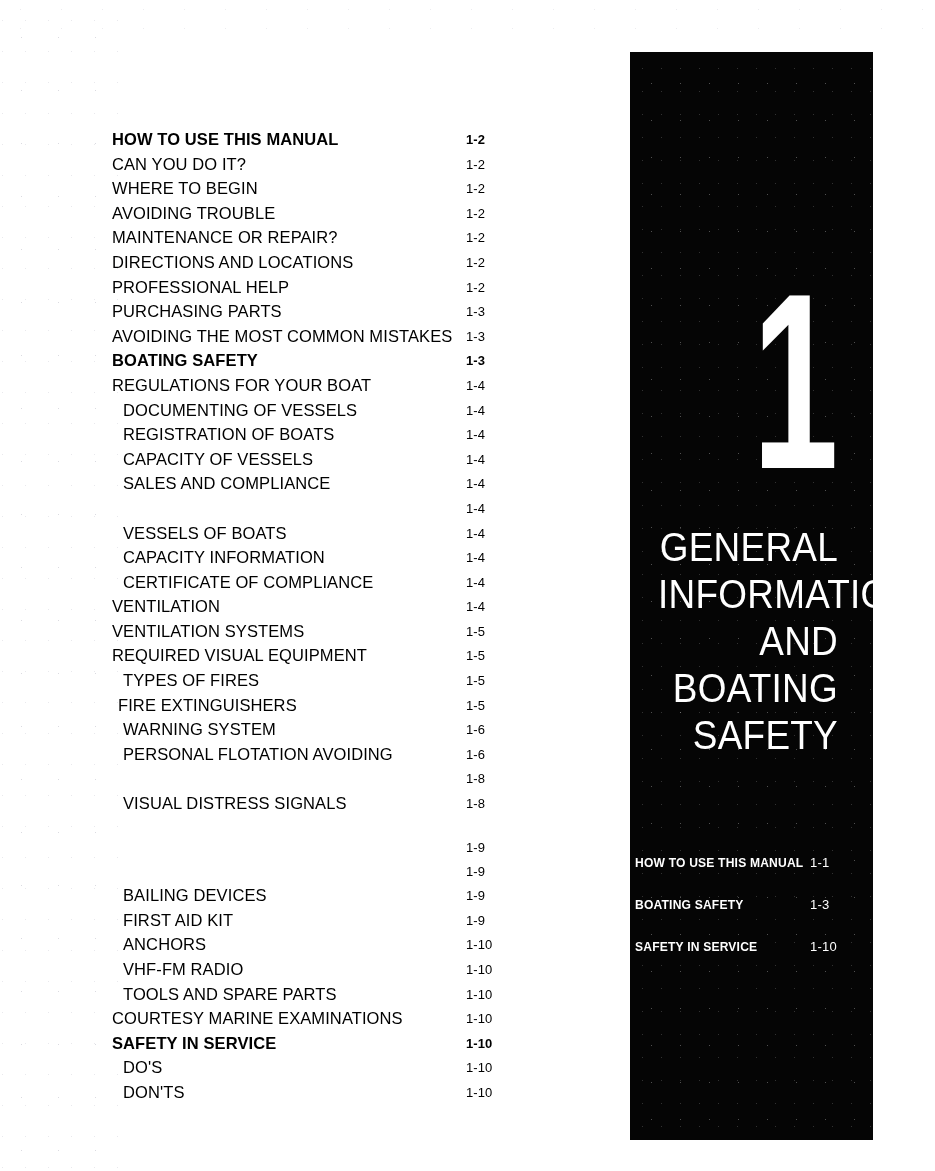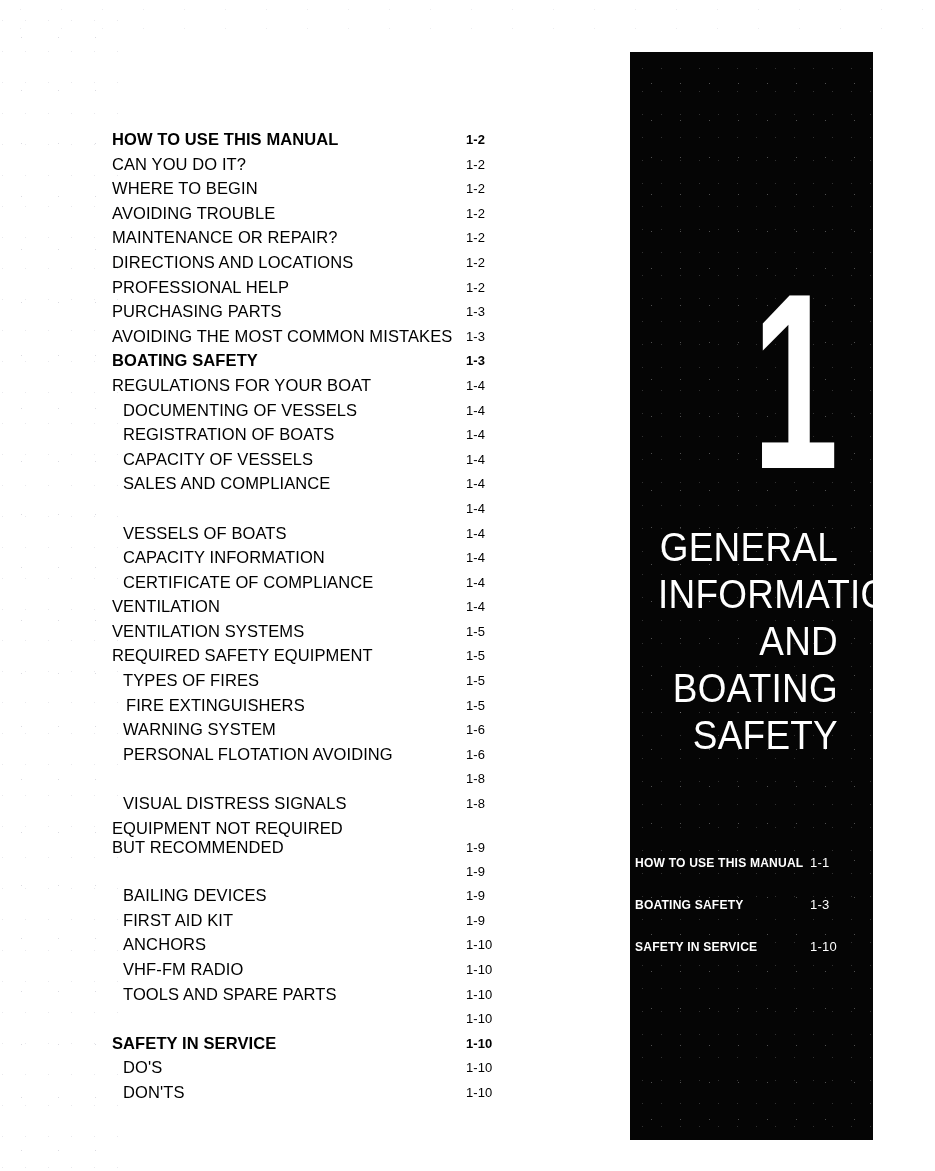--- a/index.html
+++ b/index.html
@@ -72,21 +72,21 @@
     top:0;
     font-size:13px;
     line-height:19px;
     letter-spacing:.1px;
   }
   .toc-row.two-line .toc-page { top:19.5px; }
 
   
   .lvl-0 .toc-label { left:0px; }
   .lvl-1 .toc-label { left:11px; }
-  .lvl-2 .toc-label { left:14px; }
+  .lvl-2 .toc-label { left:6px; }
 
   
   .bold .toc-label,
   .bold .toc-page { font-weight:bold; }
 
   
   #chapter-panel {
     position:absolute;
     left:630px;
     top:52px;
@@ -254,21 +254,21 @@
     </div>
     <div class="toc-row lvl-0">
       <span class="toc-label">VENTILATION</span>
       <span class="toc-page">1-4</span>
     </div>
     <div class="toc-row lvl-0">
       <span class="toc-label">VENTILATION SYSTEMS</span>
       <span class="toc-page">1-5</span>
     </div>
     <div class="toc-row lvl-0">
-      <span class="toc-label">REQUIRED SAFETY EQUIPMENT</span>
+      <span class="toc-label">REQUIRED VISUAL EQUIPMENT</span>
       <span class="toc-page">1-5</span>
     </div>
     <div class="toc-row lvl-1">
       <span class="toc-label">TYPES OF FIRES</span>
       <span class="toc-page">1-5</span>
     </div>
     <div class="toc-row lvl-2">
       <span class="toc-label">FIRE EXTINGUISHERS</span>
       <span class="toc-page">1-5</span>
     </div>
@@ -281,21 +281,20 @@
       <span class="toc-page">1-6</span>
     </div>
     <div class="toc-row lvl-1">
       <span class="toc-page">1-8</span>
     </div>
     <div class="toc-row lvl-1">
       <span class="toc-label">VISUAL DISTRESS SIGNALS</span>
       <span class="toc-page">1-8</span>
     </div>
     <div class="toc-row lvl-0 two-line">
-      <span class="toc-label">EQUIPMENT NOT REQUIRED<span style="display: block;">BUT RECOMMENDED</span></span>
       <span class="toc-page">1-9</span>
     </div>
     <div class="toc-row lvl-1">
       <span class="toc-page">1-9</span>
     </div>
     <div class="toc-row lvl-1">
       <span class="toc-label">BAILING DEVICES</span>
       <span class="toc-page">1-9</span>
     </div>
     <div class="toc-row lvl-1">
@@ -308,20 +307,21 @@
     </div>
     <div class="toc-row lvl-1">
       <span class="toc-label">VHF-FM RADIO</span>
       <span class="toc-page">1-10</span>
     </div>
     <div class="toc-row lvl-1">
       <span class="toc-label">TOOLS AND SPARE PARTS</span>
       <span class="toc-page">1-10</span>
     </div>
     <div class="toc-row lvl-0">
+      <span class="toc-label">COURTESY MARINE EXAMINATIONS</span>
       <span class="toc-page">1-10</span>
     </div>
     <div class="toc-row lvl-0 bold">
       <span class="toc-label">SAFETY IN SERVICE</span>
       <span class="toc-page">1-10</span>
     </div>
     <div class="toc-row lvl-1">
       <span class="toc-label">DO'S</span>
       <span class="toc-page">1-10</span>
     </div>

